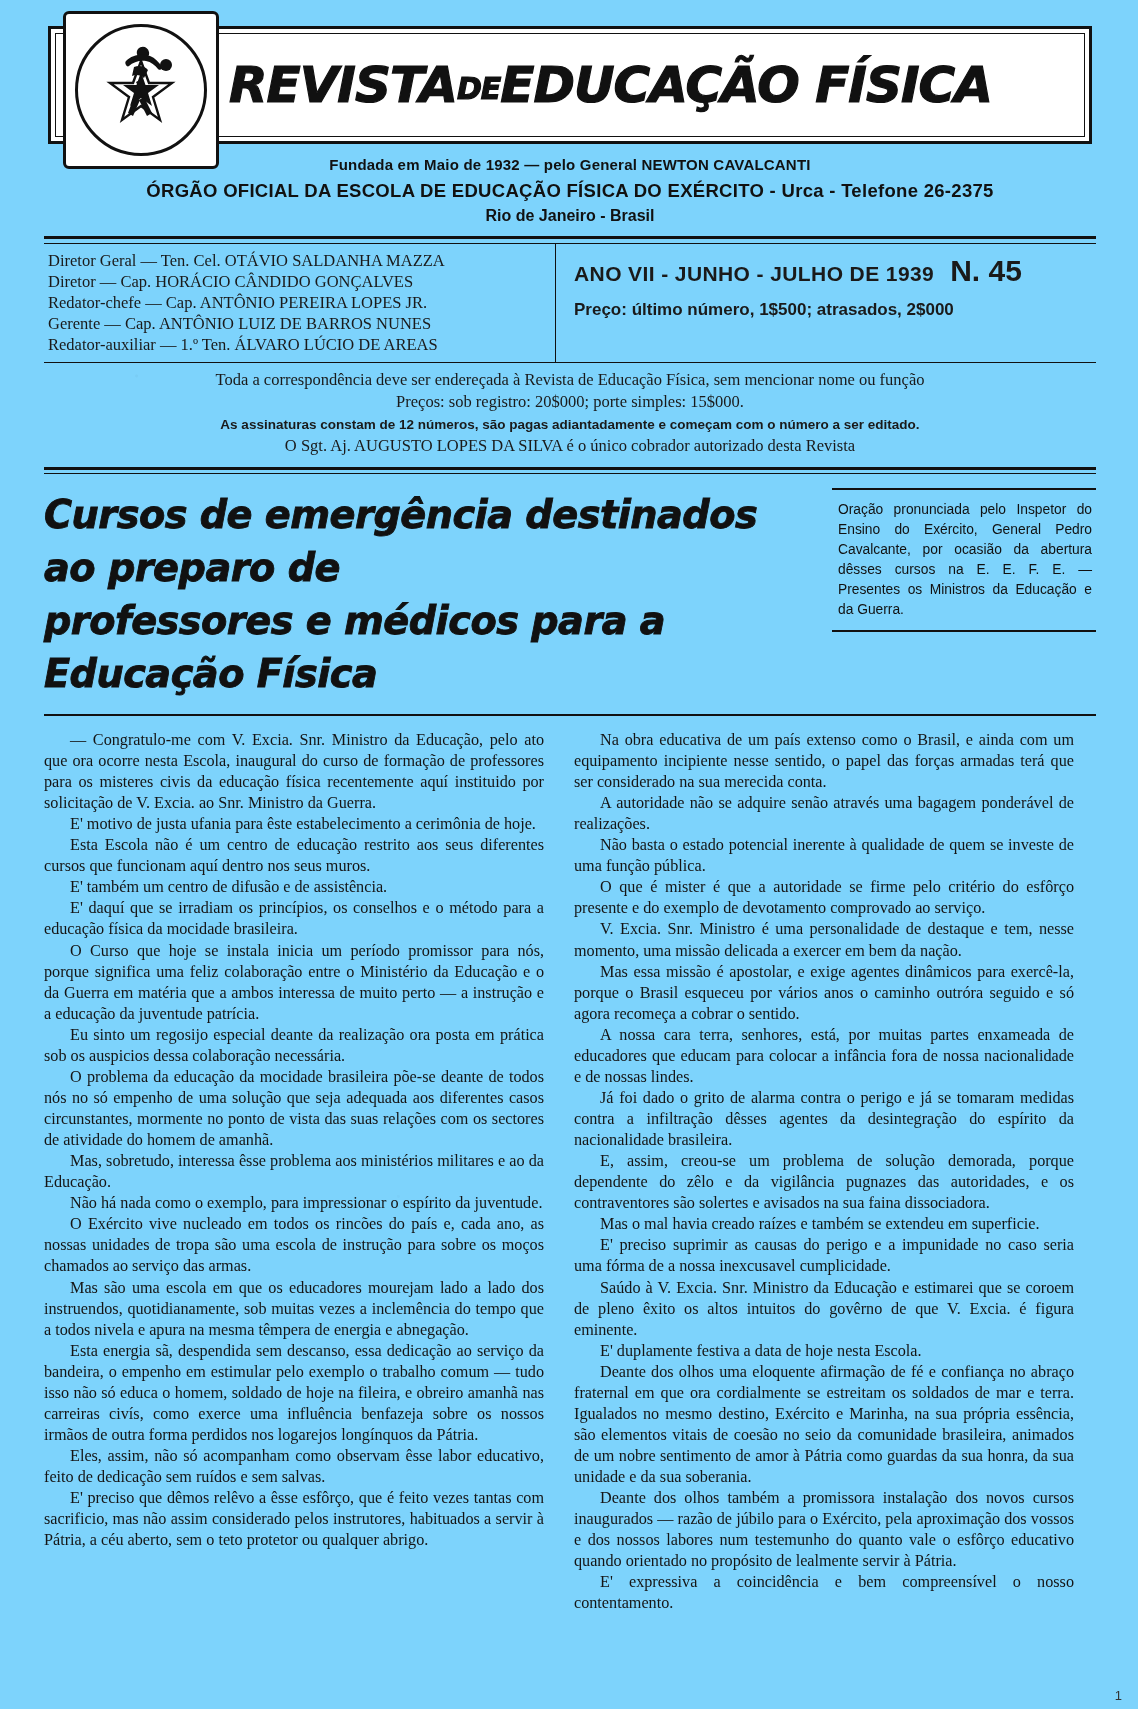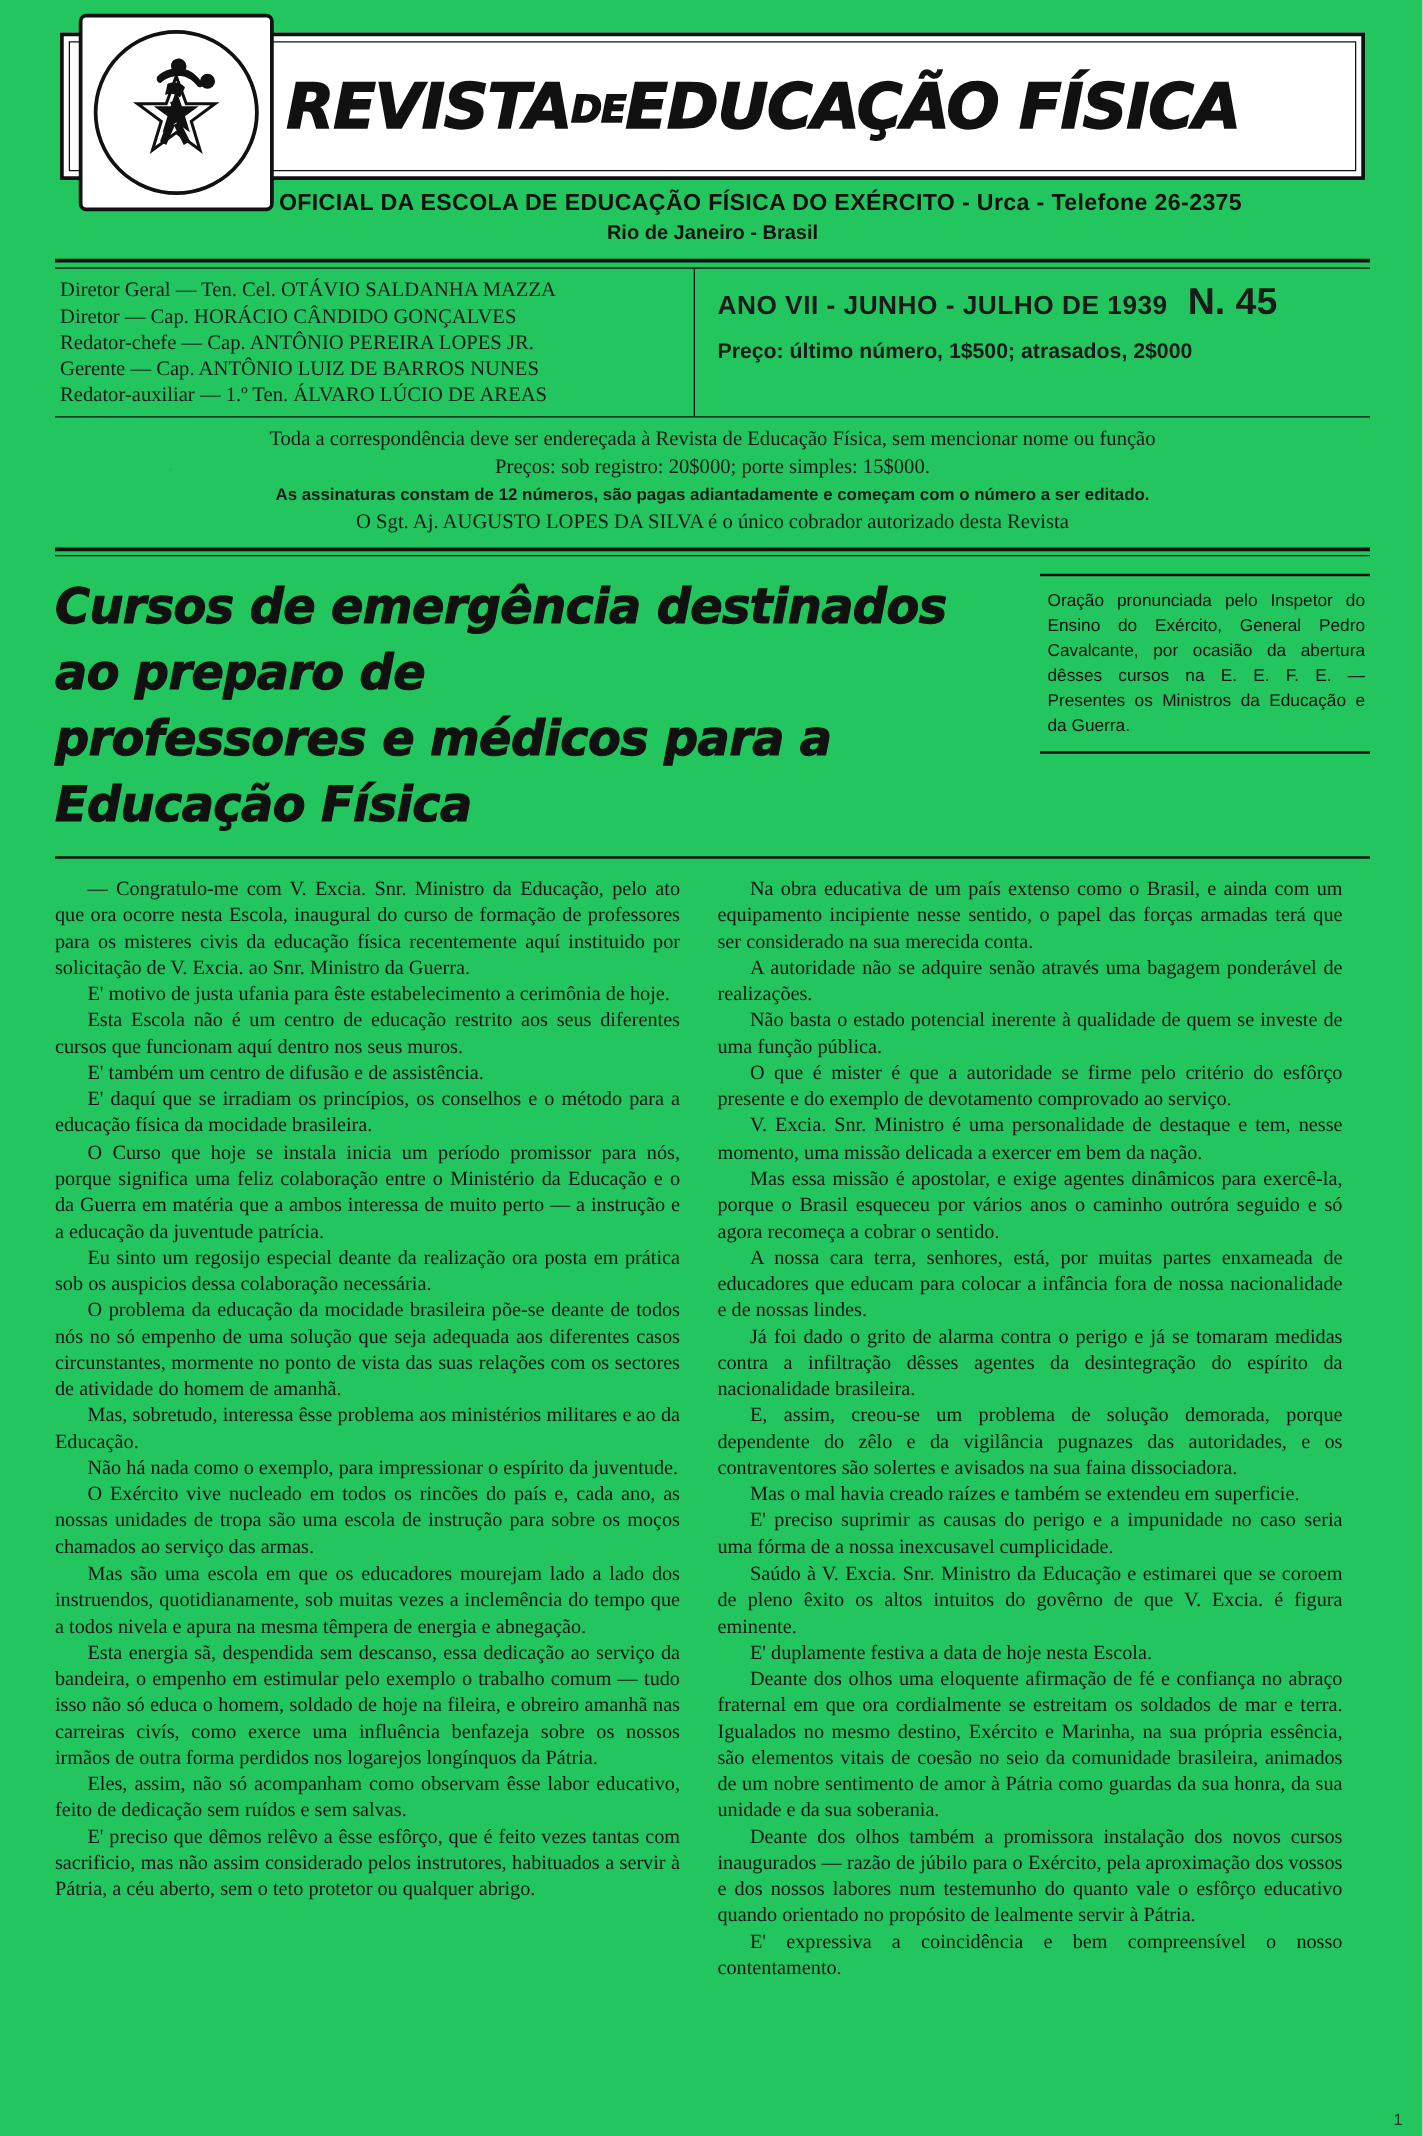--- a/index.html
+++ b/index.html
@@ -13,21 +13,21 @@
     font-family: "Liberation Serif", serif;
     color: #1a1a1a;
     position: relative;
     overflow: hidden;
   }
   .page {
     position: absolute;
     top: 0; left: 0;
     width: 1138px;
     height: 1709px;
-    background: #22c55e;
+    background: #7dd3fc;
     padding: 0;
     box-sizing: border-box;
   }
   
   .grain {
     position: absolute;
     inset: 0;
     pointer-events: none;
     background:
       radial-gradient(circle at 12% 22%, rgba(0,0,0,0.035) 0 1px, transparent 2px),
@@ -293,20 +293,21 @@
               <circle cx="84" cy="34" r="6"></circle>
             </g>
           </svg>
         </div>
       </div>
       <div class="masthead-title">
         <span>REVISTA</span><span class="sm">DE</span><span>EDUCAÇÃO FÍSICA</span>
       </div>
     </div>
 
+    <div class="sub1">Fundada em Maio de 1932 — pelo General NEWTON CAVALCANTI</div>
     <div class="sub2">ÓRGÃO OFICIAL DA ESCOLA DE EDUCAÇÃO FÍSICA DO EXÉRCITO - Urca - Telefone 26-2375</div>
     <div class="sub3">Rio de Janeiro - Brasil</div>
 
     <div class="rule-thick"></div>
     <div class="rule-thin"></div>
 
     <div class="infoblock">
       <div class="info-left">
         <div>Diretor Geral — Ten. Cel. OTÁVIO SALDANHA MAZZA</div>
         <div>Diretor — Cap. HORÁCIO CÂNDIDO GONÇALVES</div>

